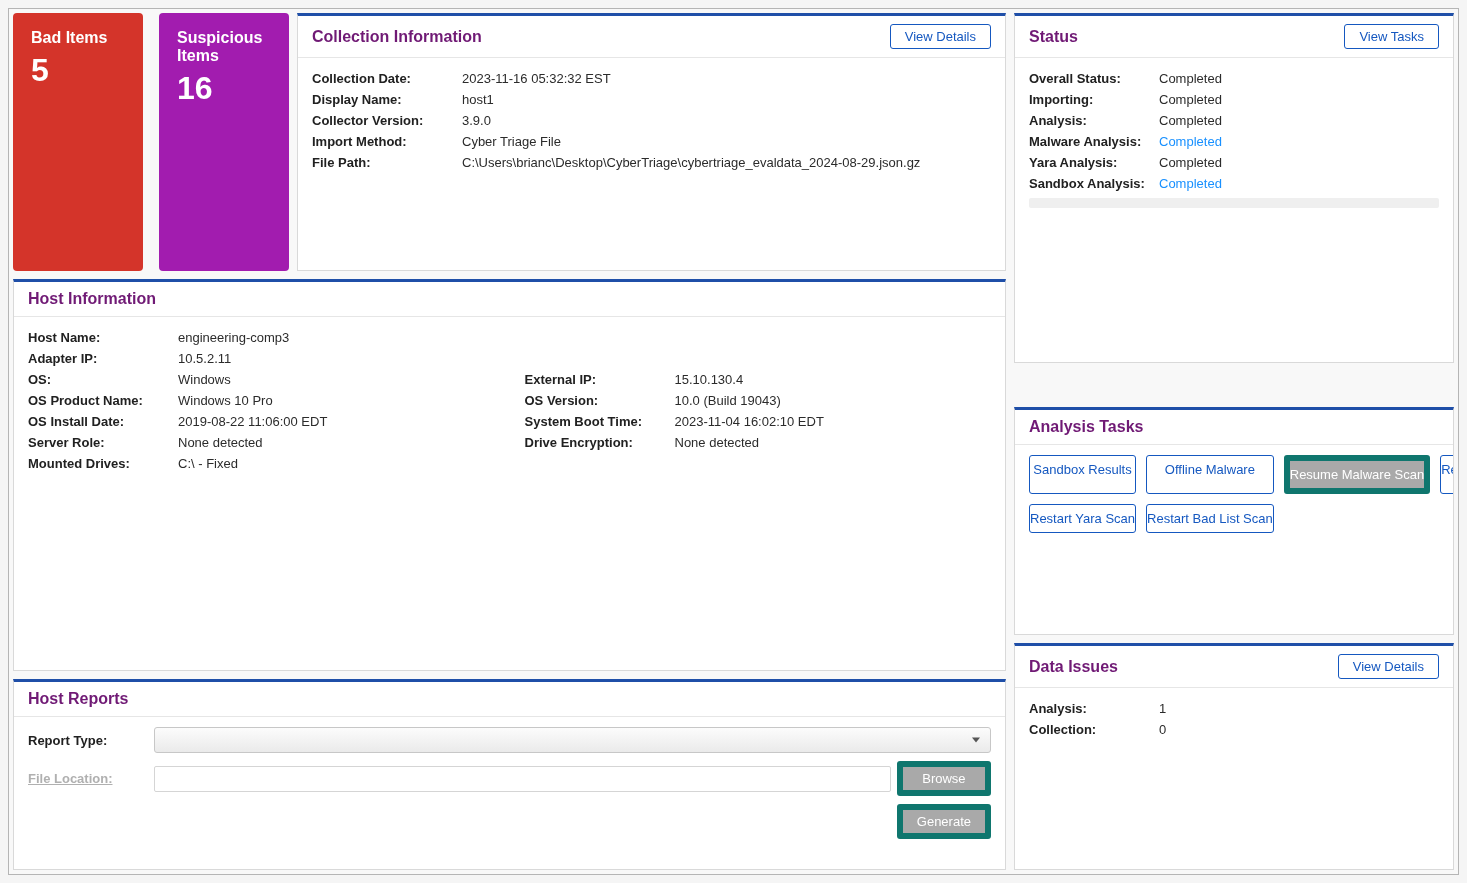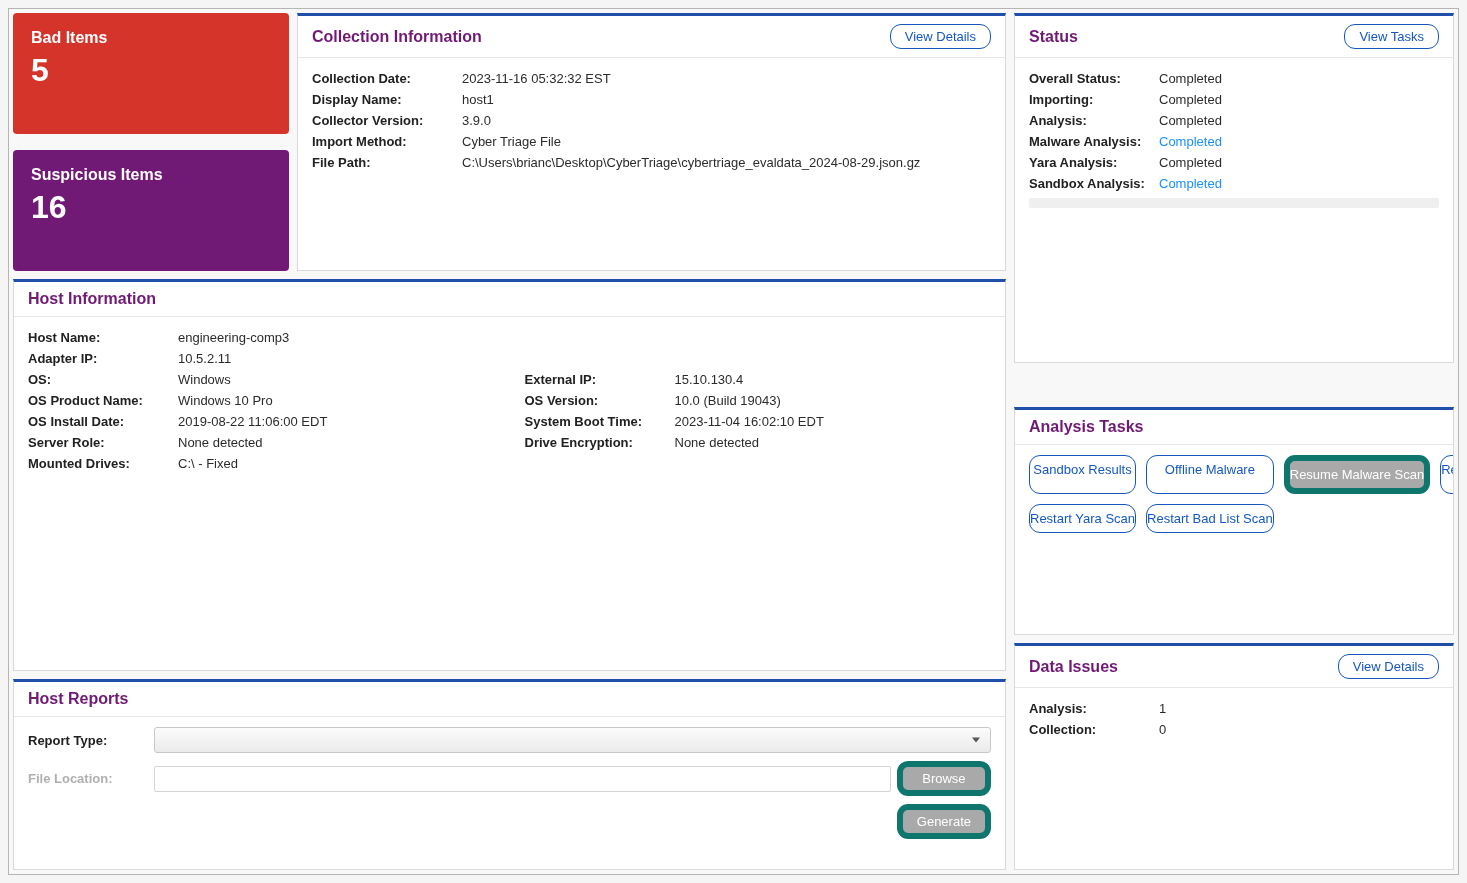--- a/index.html
+++ b/index.html
@@ -36,34 +36,34 @@
   }
   .top-row-left {
     display: flex;
     gap: 8px;
     height: 258px;
   }
   .tiles-col {
     width: 276px;
     flex: none;
     display: flex;
-    flex-direction: column;
+    flex-direction: row;
     gap: 16px;
   }
   .tile {
     flex: 1;
     border-radius: 4px;
     color: #fff;
     padding: 16px 18px 10px 18px;
     display: flex;
     flex-direction: column;
     justify-content: flex-start;
   }
   .tile-red { background: #d4342a; }
-  .tile-orange { background: #701a75; }
+  .tile-orange { background: #a21caf; }
   .tile-label { font-size: 16px; font-weight: 600; margin-bottom: 6px;}
   .tile-count { font-size: 32px; font-weight: 700; line-height: 1.1;}
   .card {
     background: #fff;
     border: 1px solid #d9d9d9;
     border-top: 3px solid #1f4fa8;
     display: flex;
     flex-direction: column;
   }
   .card-header {
@@ -78,21 +78,21 @@
     font-weight: 700;
     color: #701a75;
   }
   .card-body {
     padding: 10px 14px 14px 14px;
     flex: 1 1 auto;
     overflow: hidden;
   }
   .btn {
     display: inline-block;
-    border-radius: 11px;
+    border-radius: 3px;
     padding: 4px 14px;
     font-size: 13px;
     cursor: pointer;
     user-select: none;
     text-align: center;
     white-space: nowrap;
   }
   .btn-outline {
     color: #1558c0;
     border: 1px solid #1558c0;
@@ -100,21 +100,21 @@
   }
   .btn-gray {
     color: #fff;
     background: #a9a9a9;
     border: 6px solid #0f766e;
   }
   .kv-row { display: flex; padding: 3px 0; }
   .kv-label { font-weight: 700; width: 150px; flex: none; }
   .kv-value { flex: 1; color: #2b2b2b; }
   .kv-value.link { color: #1890ff; cursor: pointer; }
-  .label-disabled { color: #b0b0b0; font-weight: 700;}
+  .label-disabled { color: #b0b0b0; font-weight: 700; text-decoration: underline;}
   .two-col { display: flex; gap: 30px; }
   .two-col > div { flex: 1; }
   .progress-track {
     width: 100%;
     height: 10px;
     background: #efefef;
     margin-top: 4px;
     border-radius: 2px;
   }
   .tasks-grid {

